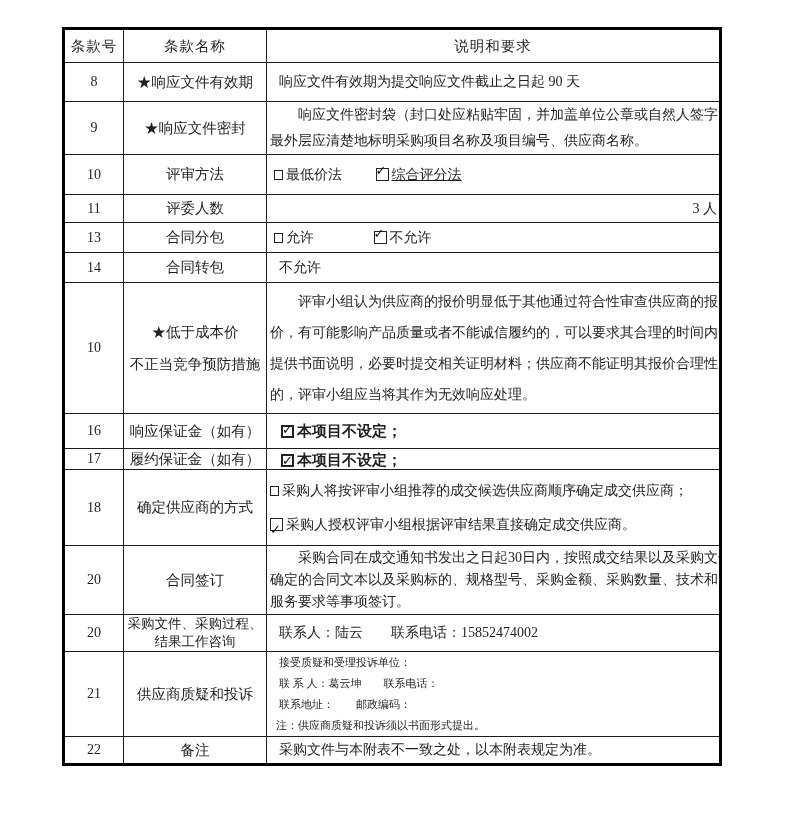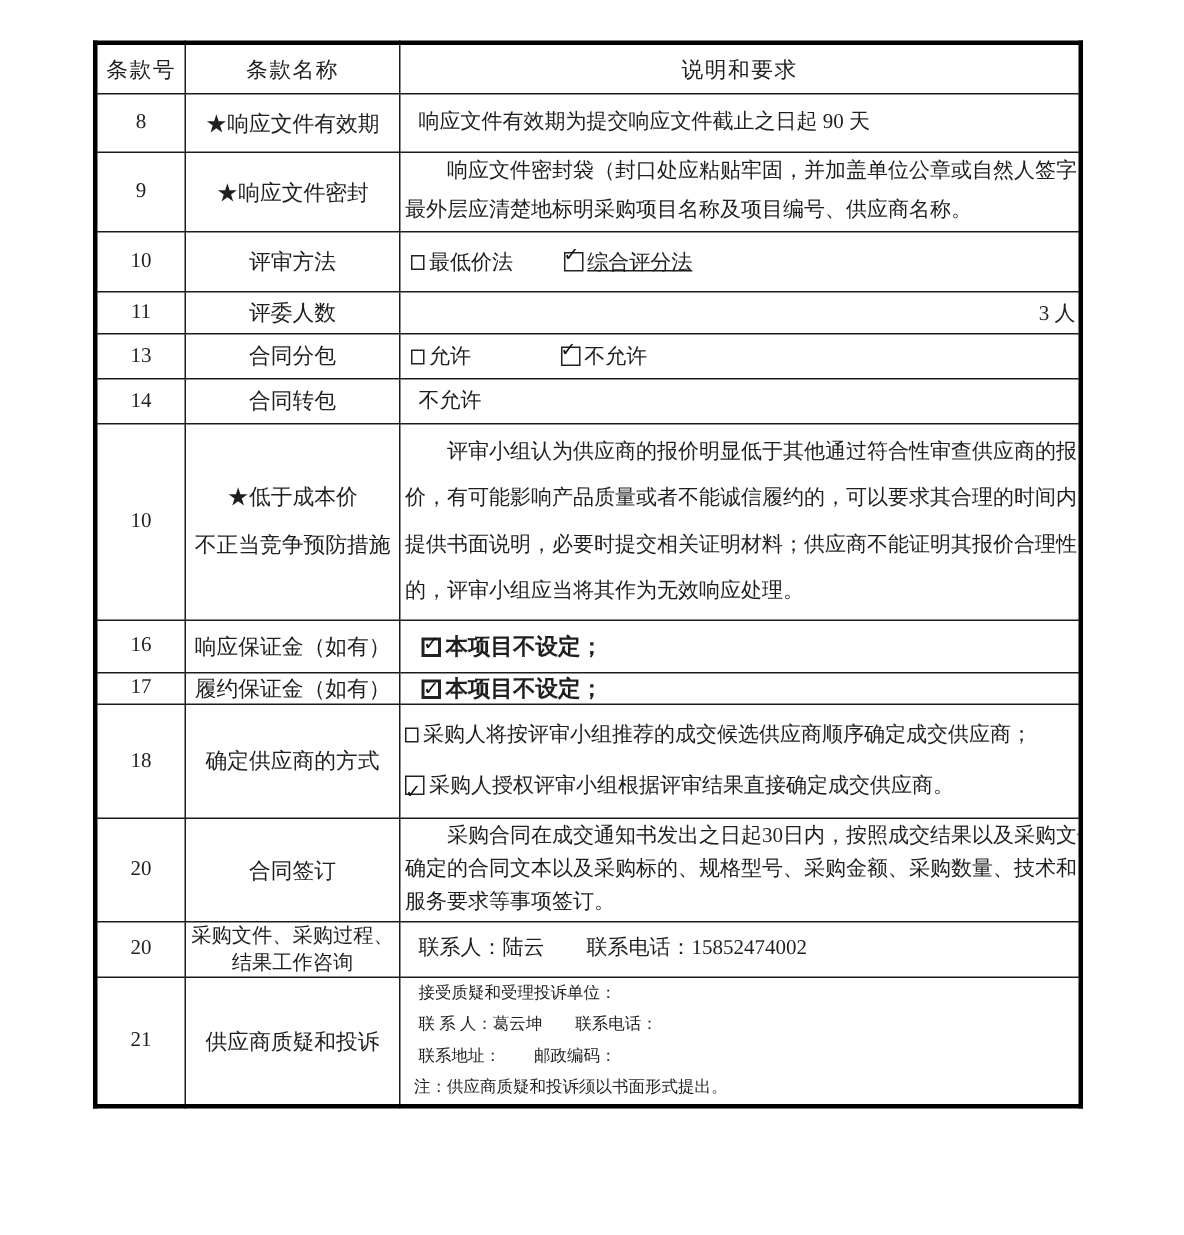--- a/index.html
+++ b/index.html
@@ -230,16 +230,25 @@
     <td class="c3">
       <div class="cell">
         <div class="ln pad10">接受质疑和受理投诉单位：</div>
         <div class="ln pad10">联 系 人：葛云坤　　联系电话：</div>
         <div class="ln pad10">联系地址：　　邮政编码：</div>
         <div class="ln pad">注：供应商质疑和投诉须以书面形式提出。</div>
       </div>
     </td>
   </tr>
 
+  <tr class="r22">
+    <td class="c1">22</td>
+    <td class="c2">备注</td>
+    <td class="c3">
+      <div class="cell">
+              <div class="ln pad10">采购文件与本附表不一致之处，以本附表规定为准。</div>
+            </div>
+    </td>
+  </tr>
 
 </tbody>
     </table>
 </div>
 
 </body></html>

